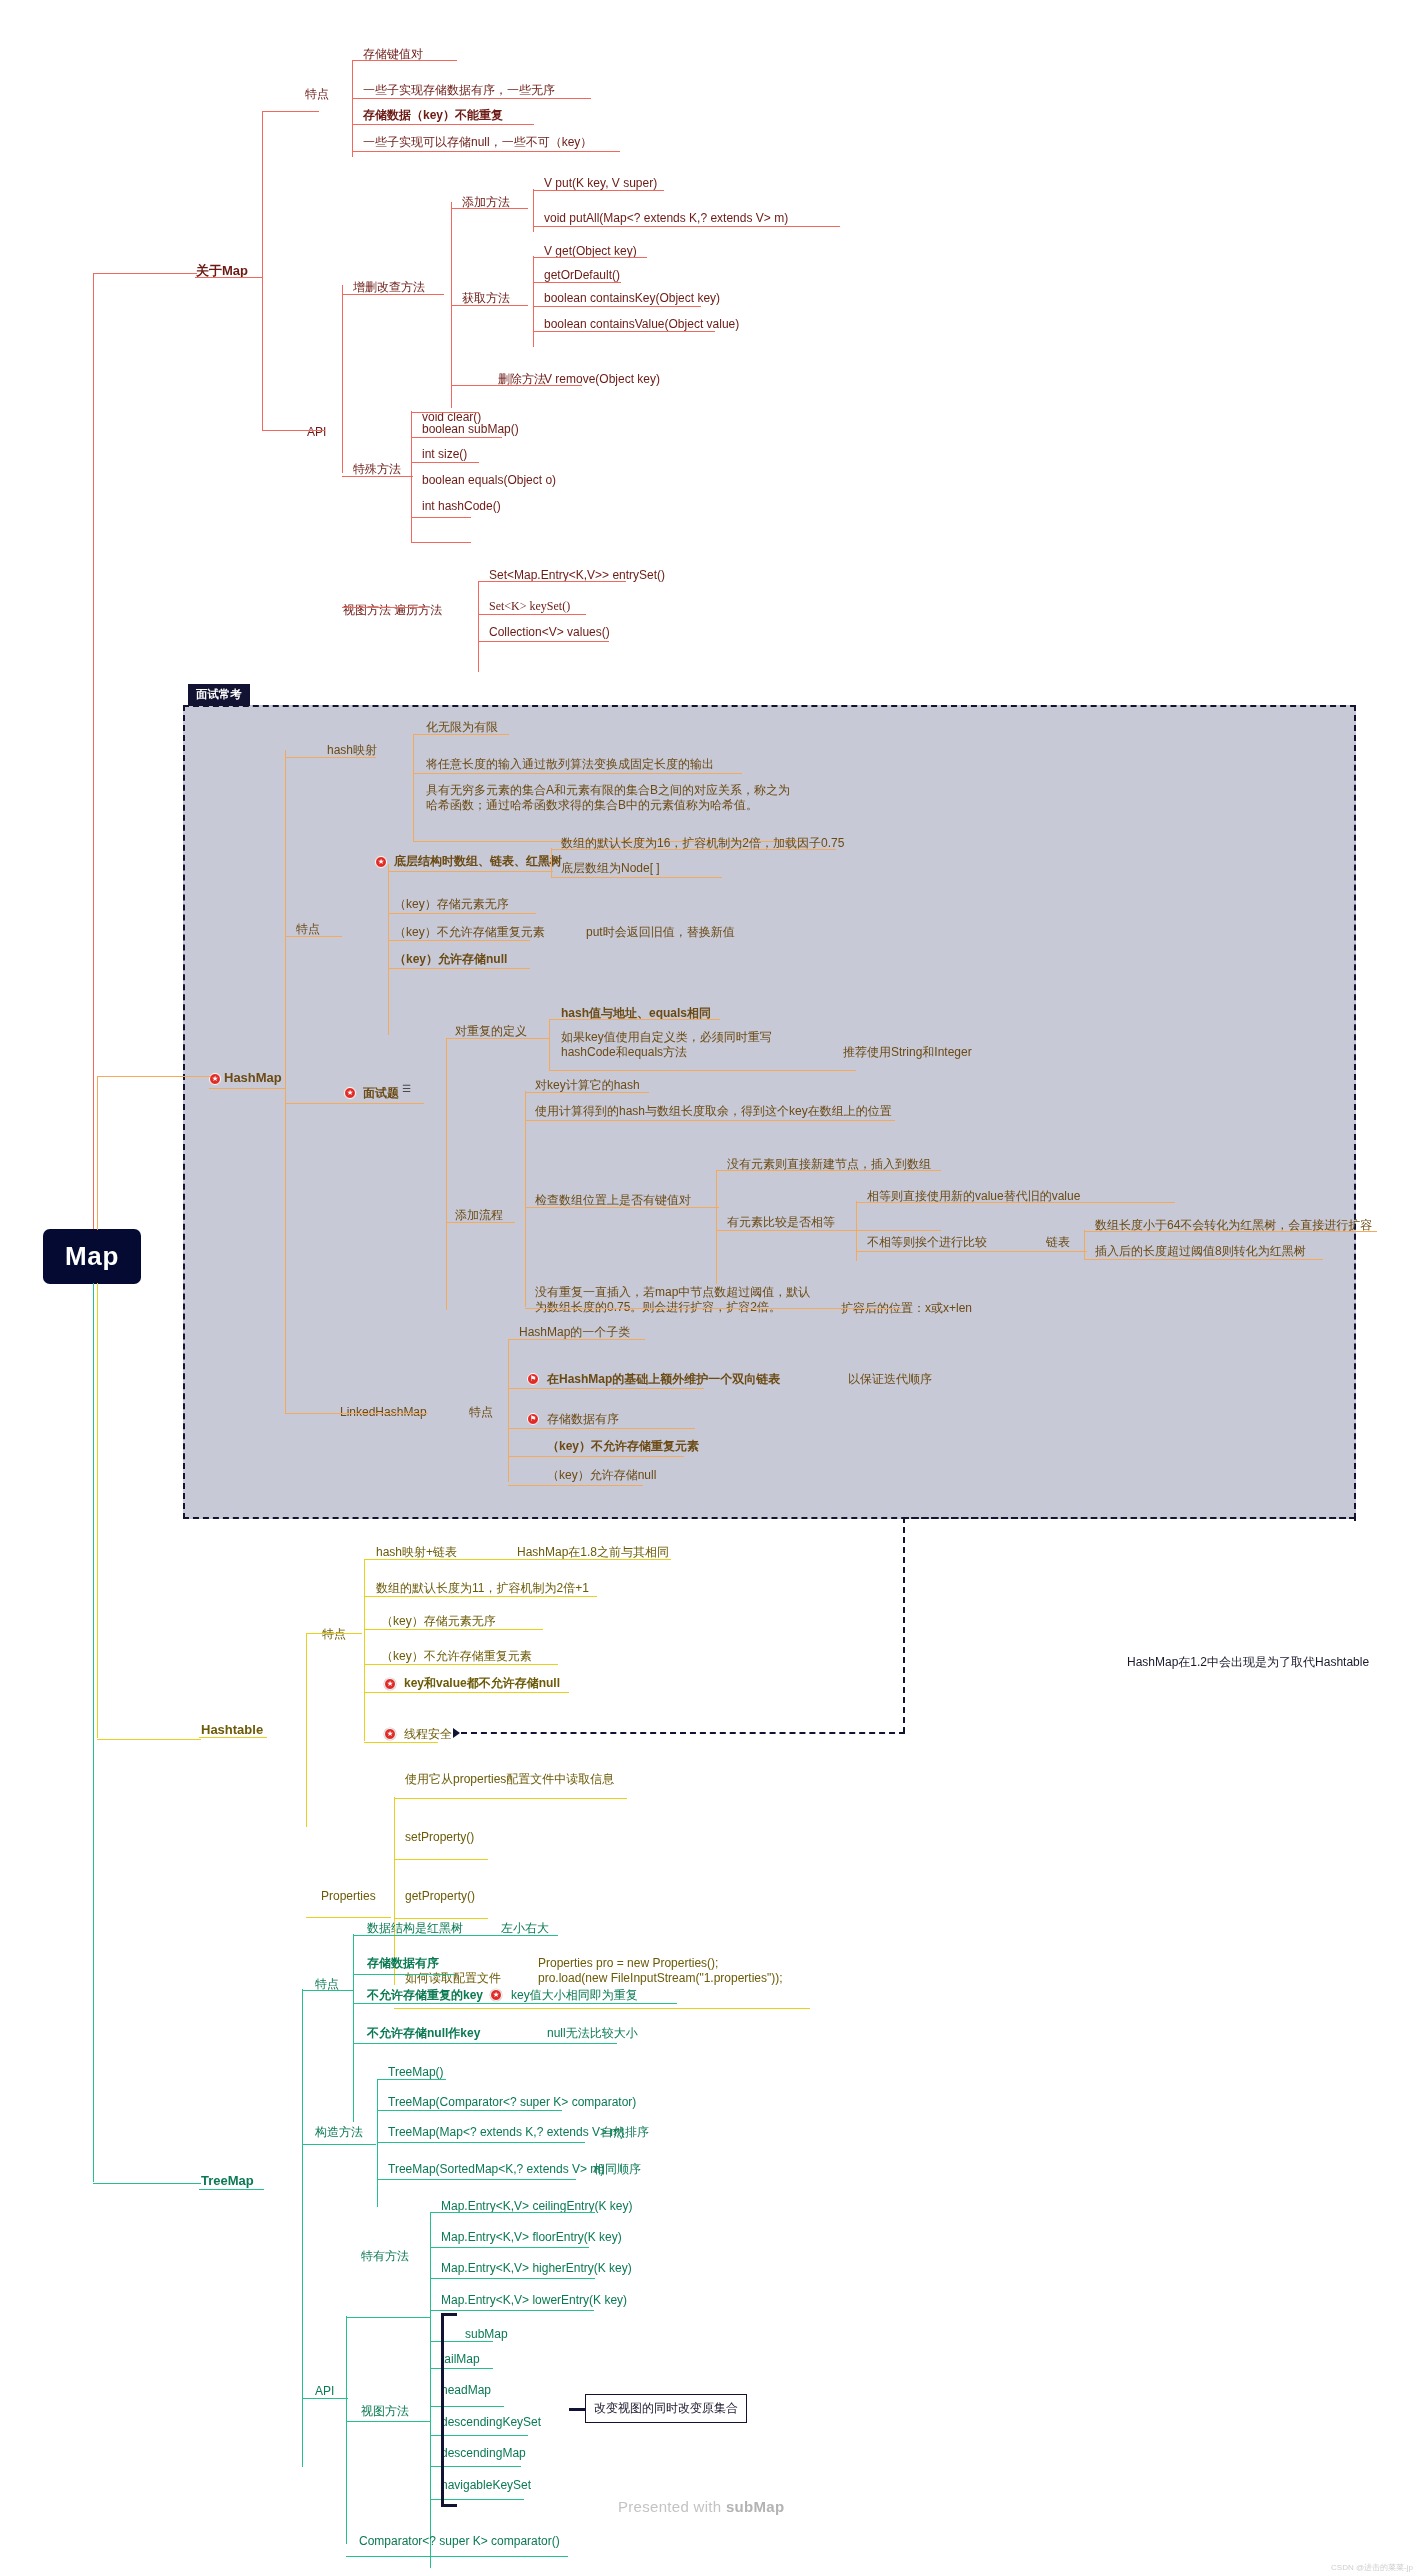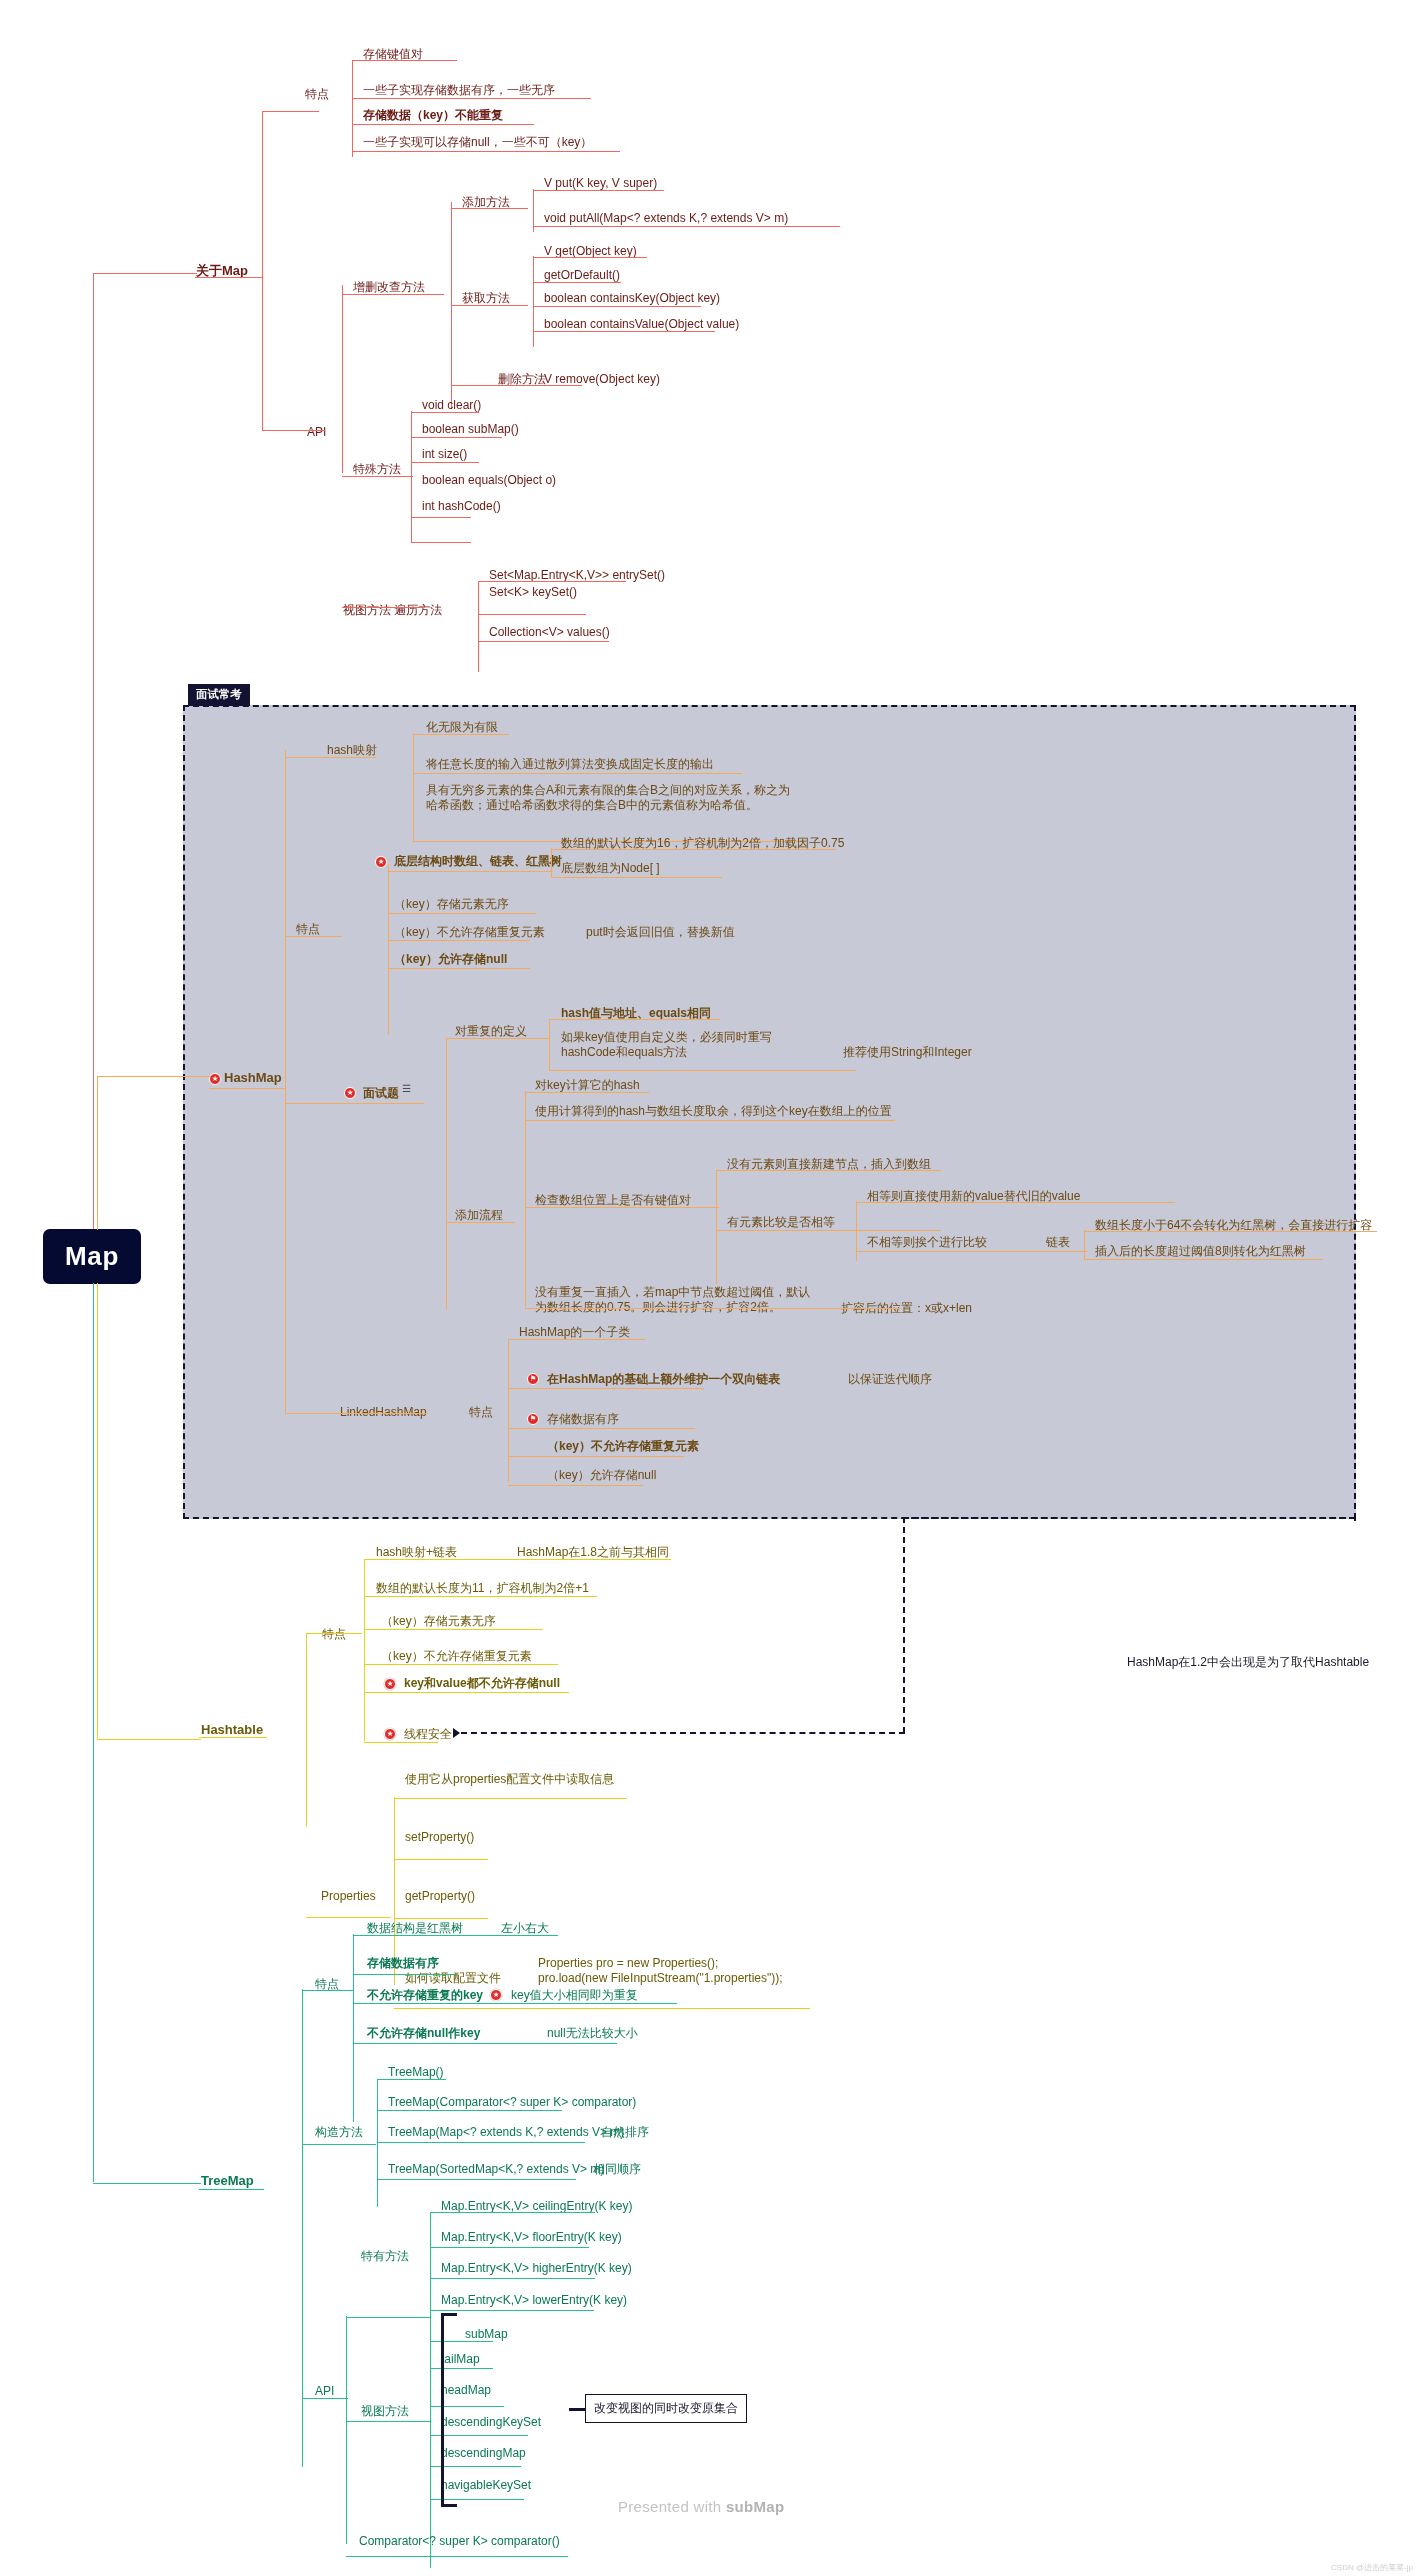--- a/index.html
+++ b/index.html
@@ -211,37 +211,37 @@
   <div class="node red" style="left:544px; top:317px;">boolean containsValue(Object value)</div>
   <div class="ul c-red" style="left:533px; top:331px; width:182px;"></div>
 
   <div class="node red" style="left:462px; top:372px;margin-left:36px;">删除方法</div>
   <div class="ul c-red" style="left:451px; top:385px; width:131px;"></div>
   <div class="node red" style="left:544px; top:372px;">V remove(Object key)</div>
 
   <div class="node red" style="left:353px; top:462px;">特殊方法</div>
   <div class="ul c-red" style="left:342px; top:476px; width:71px;"></div>
   <div class="vl c-red" style="left:411px; top:411px; height:131px;"></div>
-  <div class="node red" style="left:422px; top:398px;text-align:right;">void clear()</div>
+  <div class="node red" style="left:422px; top:410px;text-align:right;">void clear()</div>
   <div class="ul c-red" style="left:411px; top:412px; width:68px;"></div>
   <div class="node red" style="left:422px; top:422px;">boolean subMap()</div>
   <div class="ul c-red" style="left:411px; top:437px; width:91px;"></div>
   <div class="node red" style="left:422px; top:447px;">int size()</div>
   <div class="ul c-red" style="left:411px; top:462px; width:68px;"></div>
   <div class="node red" style="left:422px; top:473px;">boolean equals(Object o)</div>
   <div class="ul c-red" style="left:411px; top:517px; width:60px;"></div>
   <div class="node red" style="left:422px; top:499px;">int hashCode()</div>
   <div class="ul c-red" style="left:411px; top:542px; width:60px;"></div>
 
   <div class="node red" style="left:343px; top:603px;">视图方法 遍历方法</div>
   <div class="ul c-red" style="left:342px; top:607px; width:83px;"></div>
   <div class="vl c-red" style="left:478px; top:581px; height:91px;"></div>
   <div class="node red" style="left:489px; top:568px;">Set&lt;Map.Entry&lt;K,V&gt;&gt; entrySet()</div>
   <div class="ul c-red" style="left:478px; top:581px; width:148px;"></div>
-  <div class="node red" style="left:489px; top:585px;">Set&lt;K&gt; keySet()</div>
+  <div class="node red" style="left:489px; top:599px;font-family:Liberation Serif, serif;">Set&lt;K&gt; keySet()</div>
   <div class="ul c-red" style="left:478px; top:614px; width:108px;"></div>
   <div class="node red" style="left:489px; top:625px;">Collection&lt;V&gt; values()</div>
   <div class="ul c-red" style="left:478px; top:641px; width:131px;"></div>
 
   <div class="boundary-box" style="left:183px; top:705px; width:1173px; height:814px;"></div>
   <div class="boundary-label" style="left:188px; top:684px;">面试常考</div>
 
   <div class="dashed-box" style="left:1354px; top:1517px; width:2.3px; height:0px;"></div>
   <div class="vl c-navy" style="left:1351px; top:1517px; width:2.3px; height:0px;"></div>
   <div style="position:absolute; left:903px; top:1517px; width:452px; height:0; border-top:2.3px dashed #121232;"></div>

